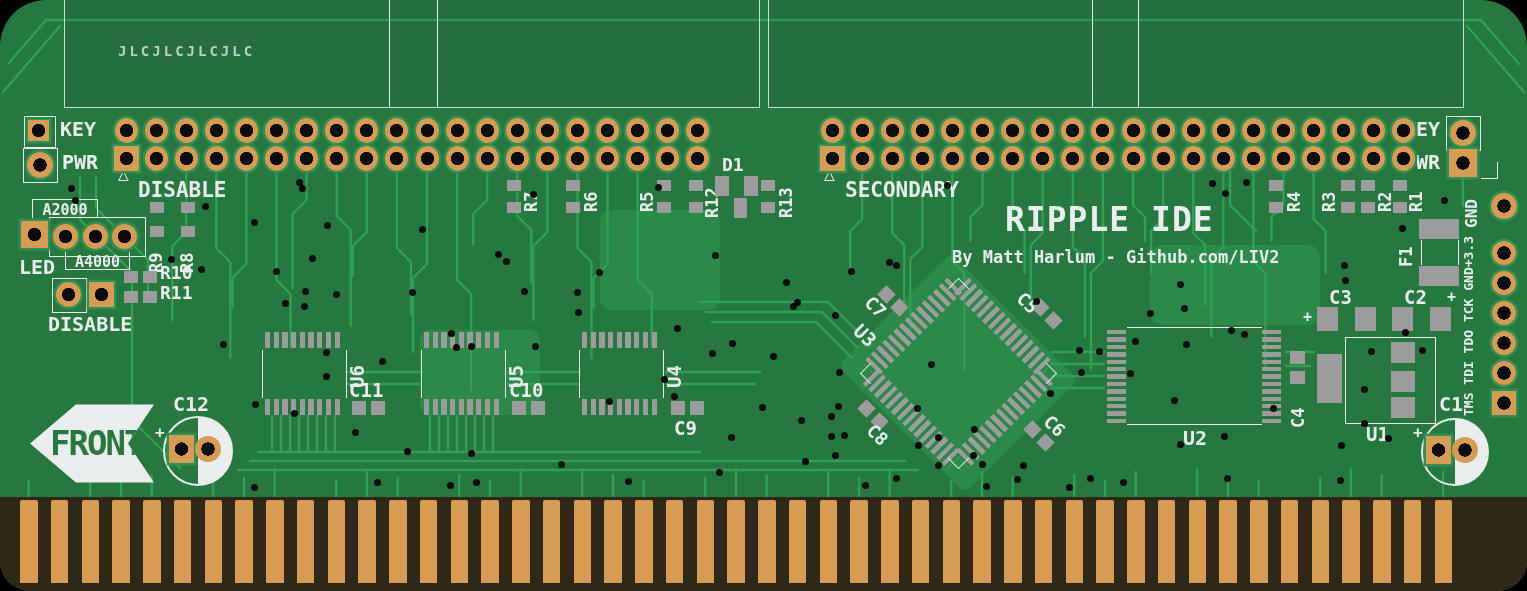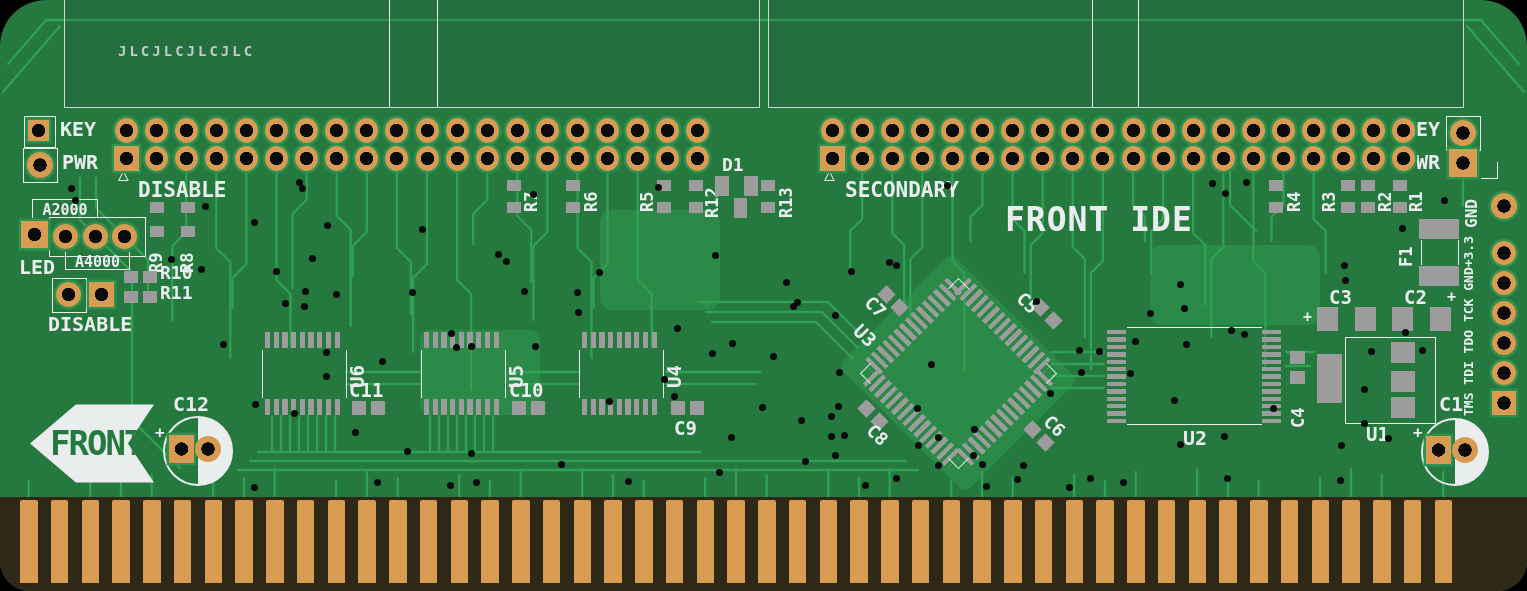--- a/index.html
+++ b/index.html
@@ -189,21 +189,22 @@
   <div class="silk" style="left:1390px;top:119px;width:50px;text-align:right;font-size:20px;">KEY</div>
   <div class="padS" style="left:1449px;top:149px;width:28px;height:28px;"></div>
   <div class="silk" style="left:1393px;top:152px;width:47px;text-align:right;font-size:20px;">PWR</div>
   <div style="position:absolute;left:1481px;top:162px;width:16px;height:16px;border-right:1.5px solid #E9EDEE;border-bottom:1.5px solid #E9EDEE;"></div>
 
   <div class="silk" style="left:138px;top:179px;font-size:21px;">DISABLE</div>
   <div class="silk" style="left:118px;top:165px;font-size:18px;">△</div>
   <div class="silk" style="left:845px;top:179px;font-size:21px;">SECONDARY</div>
   <div class="silk" style="left:824px;top:165px;font-size:18px;">△</div>
 
-  <div class="silk" style="left:1005px;top:203px;font-size:33px;letter-spacing:1px;">FRONT IDE</div>
+  <div class="silk" style="left:1005px;top:203px;font-size:33px;letter-spacing:1px;">RIPPLE IDE</div>
+  <div class="silk" style="left:952px;top:249px;font-size:17px;">By Matt Harlum - Github.com/LIV2</div>
 
   <div class="outline" style="left:32px;top:199px;width:64px;height:18px;border-bottom:none;text-align:center;">
     <span class="silk" style="position:static;font-size:15px;">A2000</span>
   </div>
   <div class="outline" style="left:49px;top:217px;width:95px;height:38px;"></div>
   <div class="padS" style="left:21px;top:221px;width:27px;height:27px;"></div>
   <div class="outline" style="left:65px;top:252px;width:63px;height:17px;border-top:none;text-align:center;">
     <span class="silk" style="position:static;font-size:15px;">A4000</span>
   </div>
   <div class="silk" style="left:19px;top:257px;font-size:20px;">LED</div>

